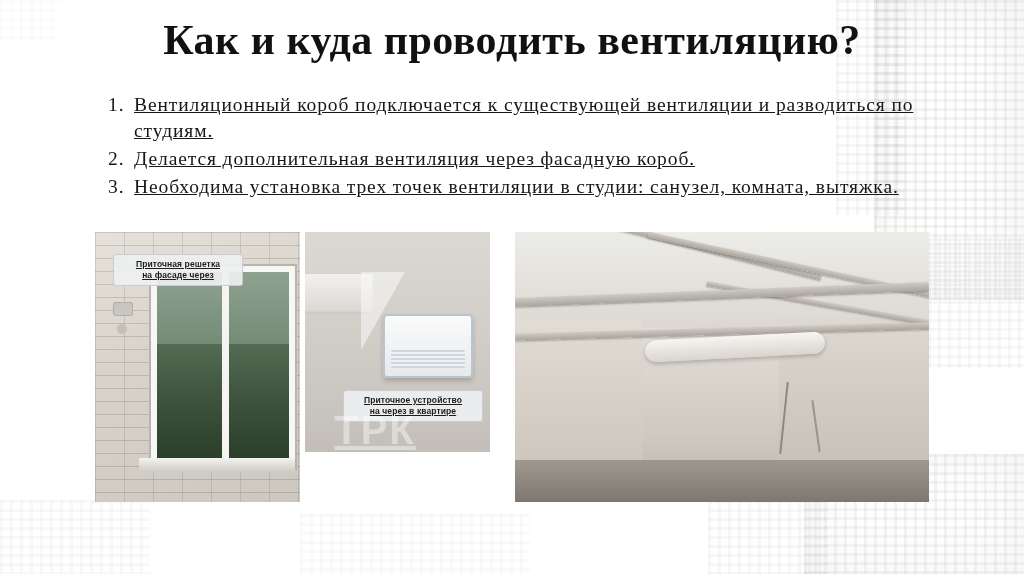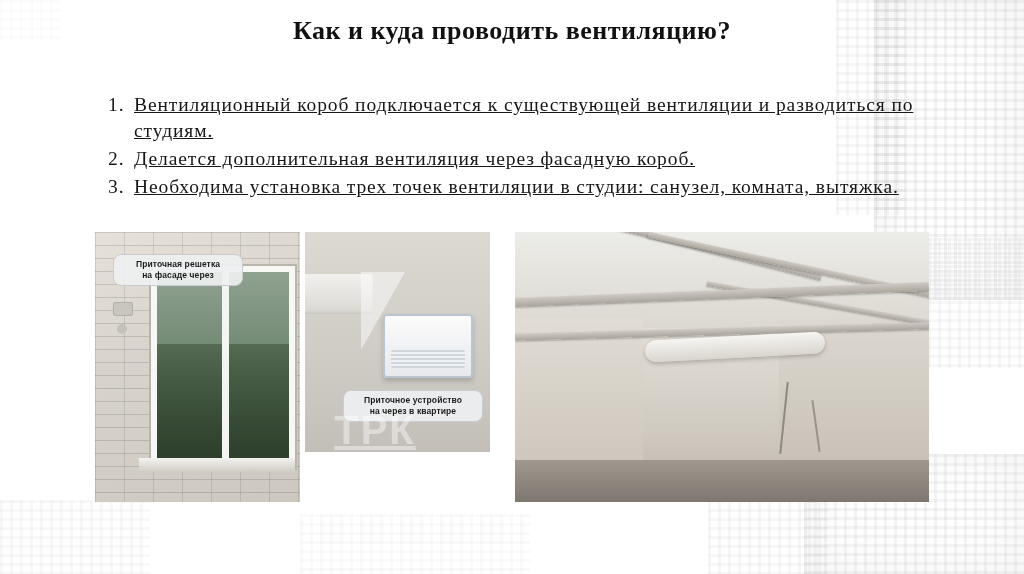--- a/index.html
+++ b/index.html
@@ -44,21 +44,21 @@
 
   
   .title {
     position: absolute;
     top: 16px;
     left: 0;
     width: 1024px;
     text-align: center;
     font-family: "Liberation Serif", serif;
     font-weight: bold;
-    font-size: 26px;
+    font-size: 42px;
     letter-spacing: .5px;
     color: #111111;
     z-index: 3;
   }
 
   
   .list {
     position: absolute;
     top: 92px;
     left: 108px;
@@ -141,29 +141,30 @@
   }
   .p1 .grille-dot2 {
     position:absolute; left: 22px; top: 92px; width: 10px; height: 10px;
     border-radius: 50%;
     background: #c4c1ba;
   }
   .callout {
     position: absolute;
     background: rgba(238,239,240,.93);
     border: 1px solid #c9ccd0;
-    border-radius: 8px;
+    border-radius: 3px;
     font-family: "Liberation Sans", sans-serif;
     font-weight: bold;
     font-size: 8.5px;
     line-height: 11px;
     color: #1d1d1d;
     text-align: center;
     padding: 4px 5px;
     letter-spacing: .1px;
+    text-decoration: underline;
   }
   .p1 .callout-1 { left: 18px; top: 22px; width: 118px; }
 
   
   .p2 { left: 210px; top: 0; width: 185px; height: 220px; }
   .p2 .wall {
     position:absolute; inset:0;
     background: linear-gradient(180deg,#dcd9d3 0%, #cfccc6 55%, #c3bfb8 100%);
   }
   .p2 .duct {

